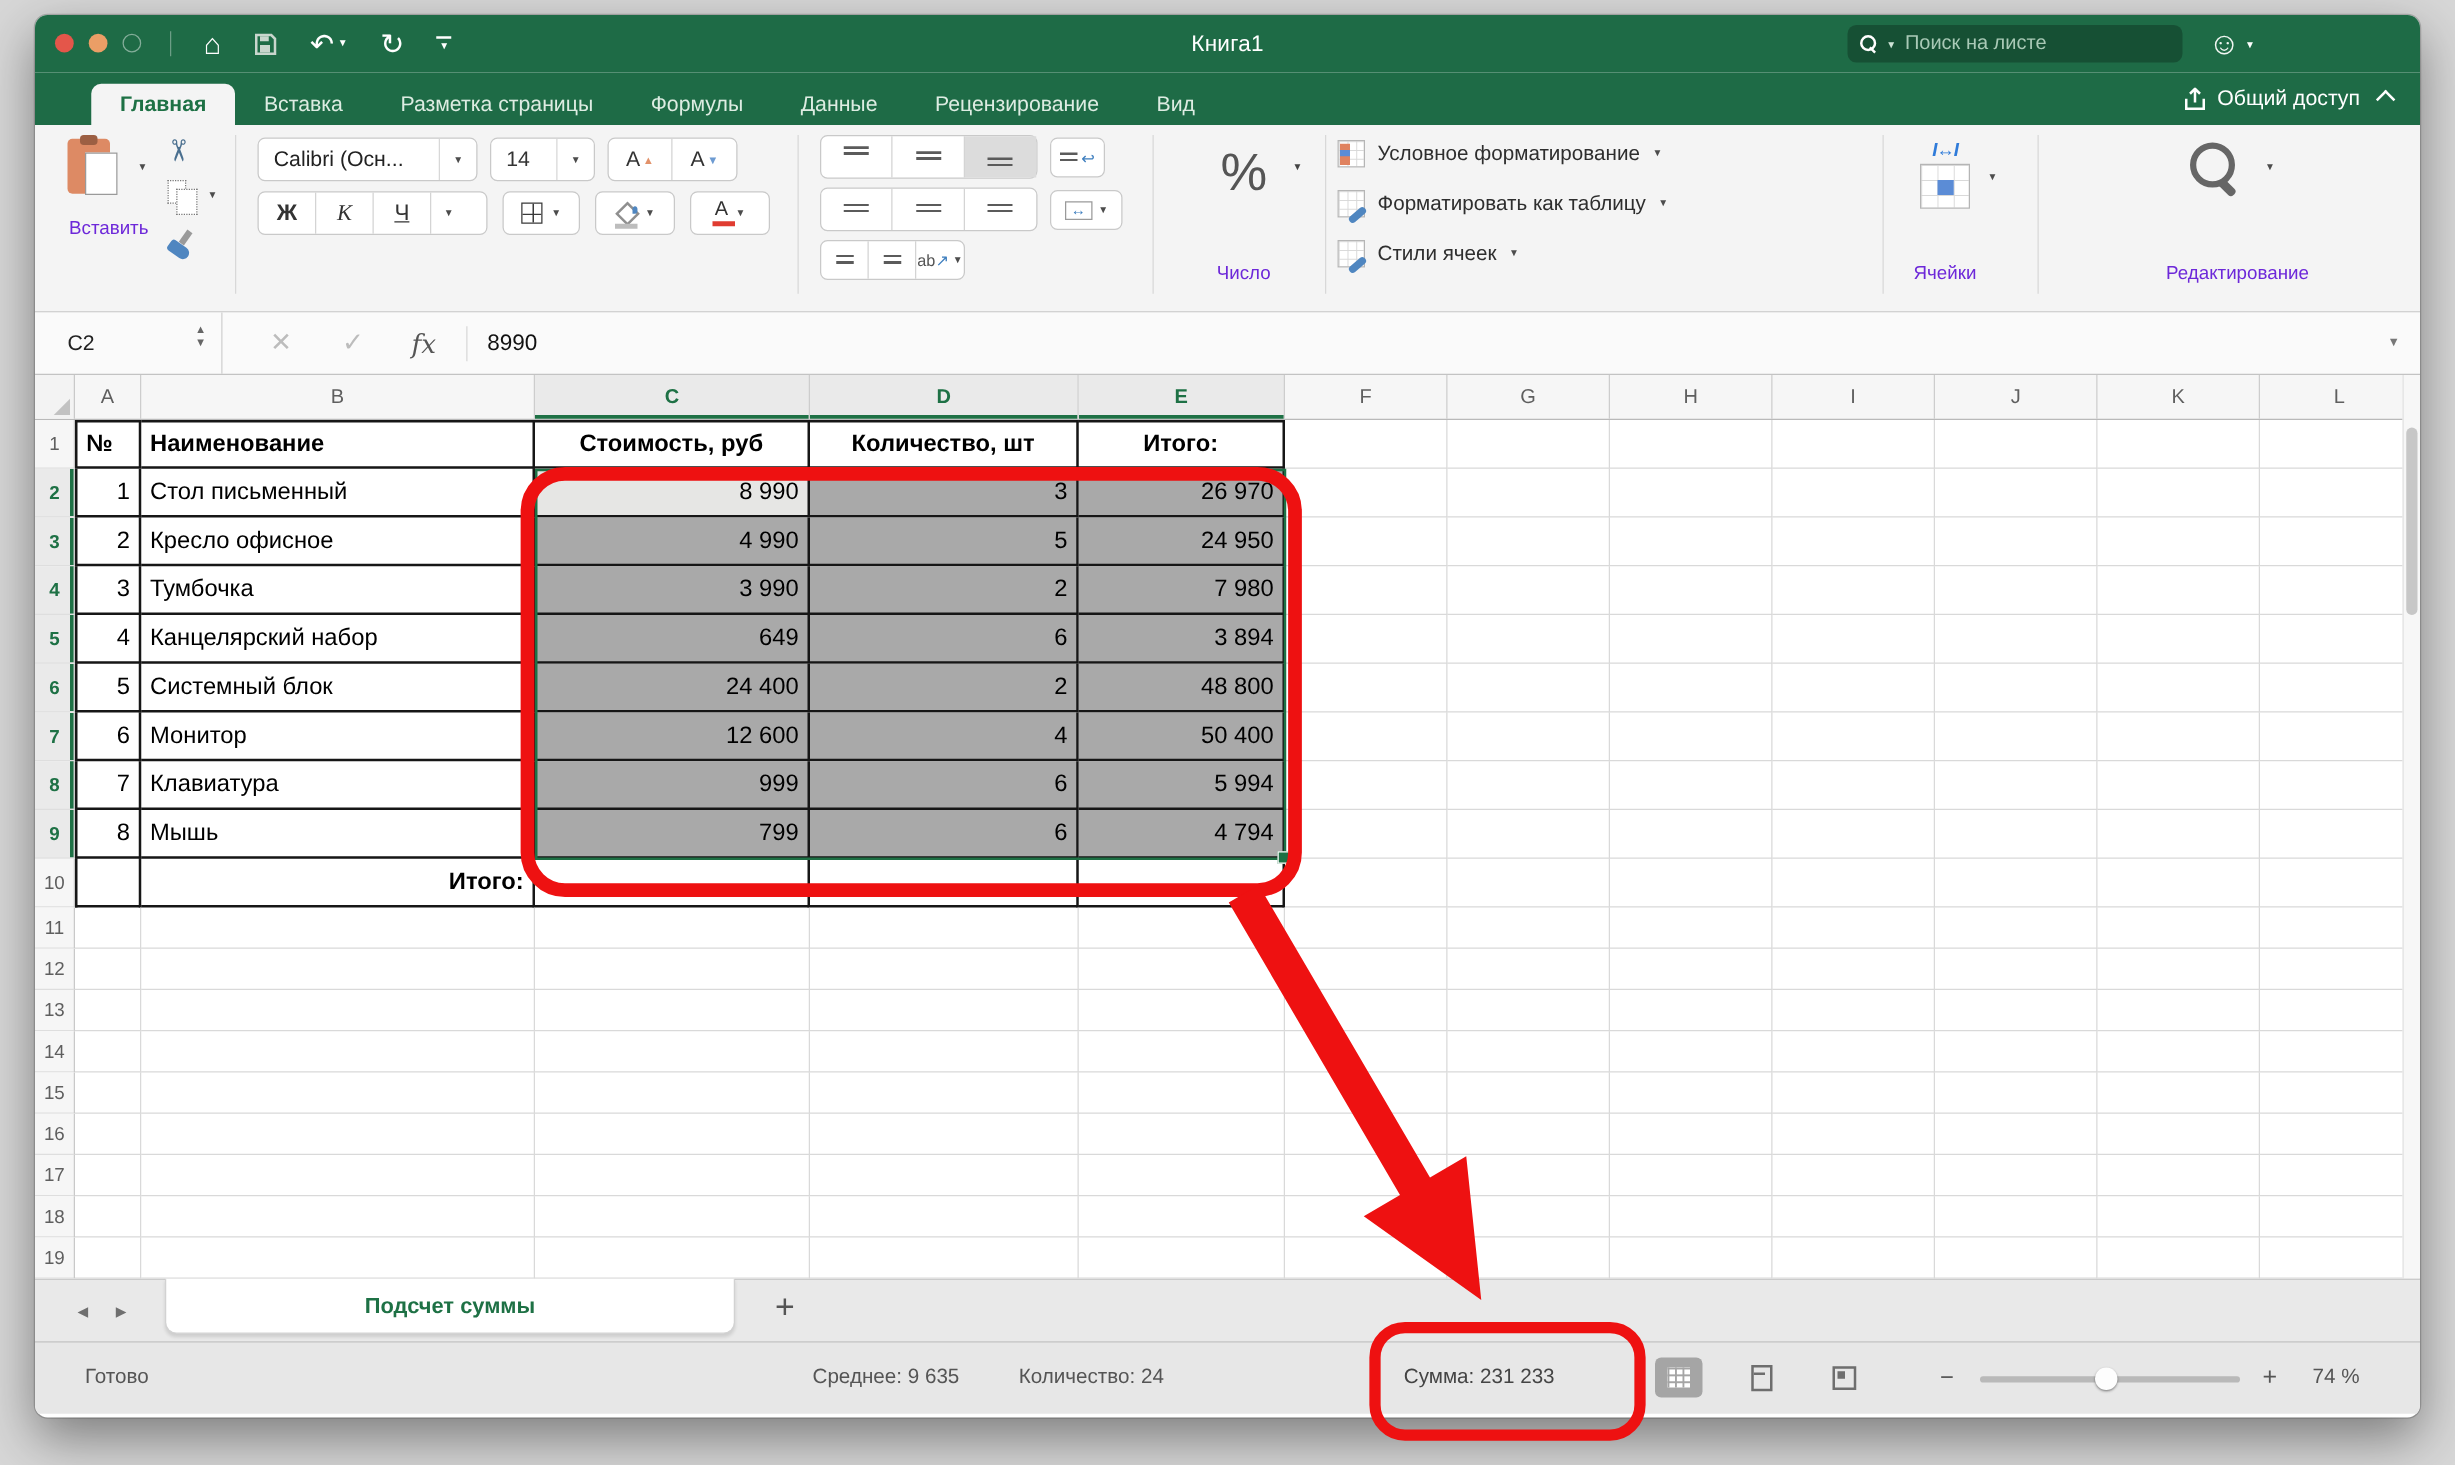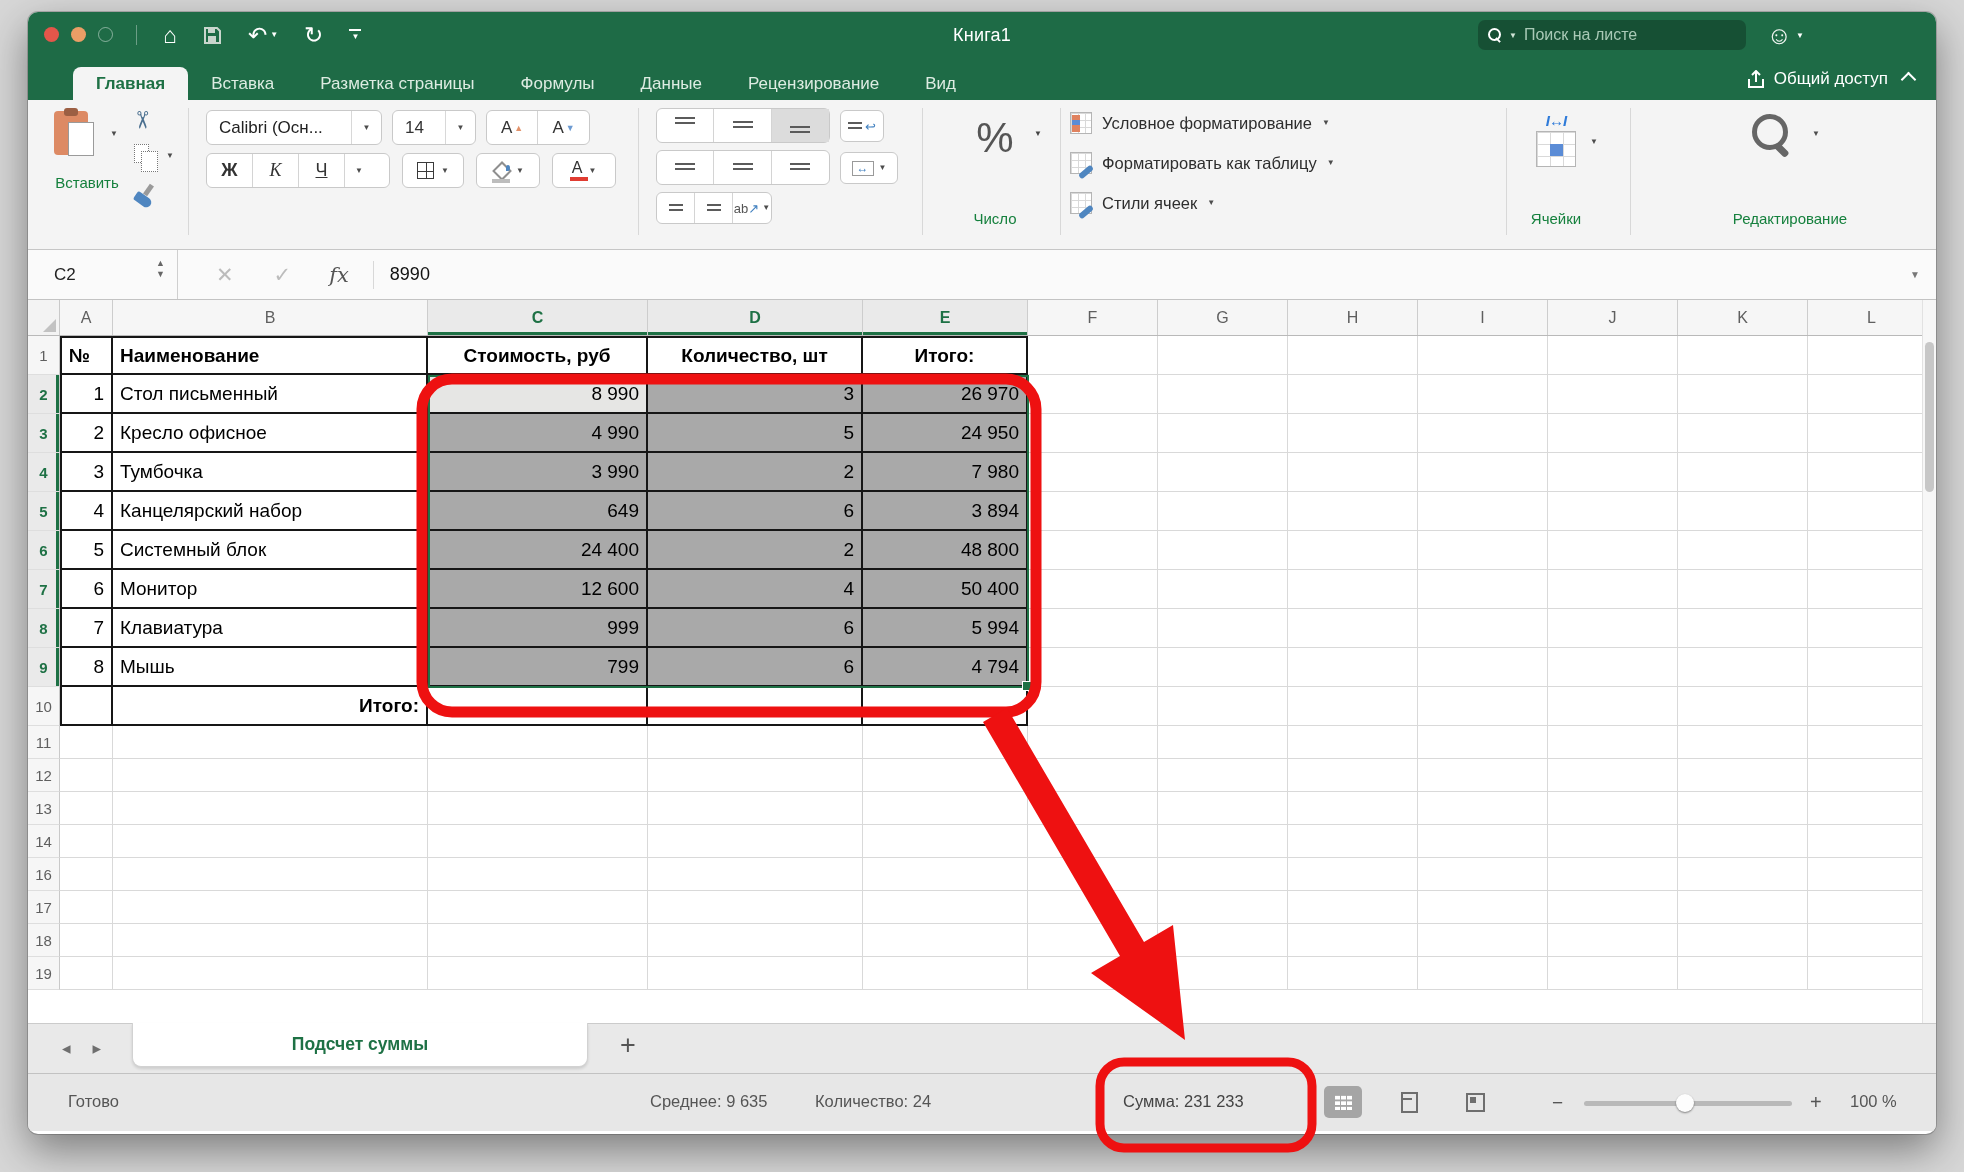--- a/index.html
+++ b/index.html
@@ -41,21 +41,21 @@
   
   .tabrow { height:42px; background:#1e6b46; position:relative; flex:none; display:flex; align-items:flex-end; }
   .tabs { display:flex; margin-left:45px; height:33px; }
   .rtab { color:#ddece2; font-size:17px; padding:16px 23px; display:flex; align-items:center; height:33px; }
   .rtab.active { background:#f4f4f4; color:#1e7145; font-weight:700; border-radius:8px 8px 0 0; }
   .share { position:absolute; right:48px; top:0; height:42px; display:flex; align-items:center; gap:8px; color:#fff; font-size:17px; }
   .collapse { position:absolute; right:22px; top:16px; width:11px; height:11px; border-top:2px solid #fff; border-right:2px solid #fff; transform:rotate(-45deg); }
   
   .ribbon { height:150px; background:#f4f4f4; border-bottom:1px solid #c6c6c6; position:relative; flex:none; color:#333; }
   .gsep { position:absolute; top:8px; bottom:14px; width:1px; background:#d8d8d8; }
-  .glabel { position:absolute; font-size:15px; color:#15803d; text-align:center; }
+  .glabel { position:absolute; font-size:15px; color:#6d28d9; text-align:center; }
   .btn { background:#fff; border:1px solid #c9c9c9; border-radius:6px; display:flex; align-items:center; }
   .seg { border-right:1px solid #d4d4d4; display:flex; align-items:center; justify-content:center; }
   
   .clip { position:absolute; left:26px; top:8px; width:46px; height:54px; }
   .clip .board { position:absolute; left:0; top:3px; width:34px; height:44px; background:#dd8a64; border-radius:4px; }
   .clip .clasp { position:absolute; left:10px; top:0; width:14px; height:8px; background:#9c5f43; border-radius:3px; }
   .clip .page { position:absolute; left:14px; top:14px; width:26px; height:34px; background:#fff; border:1px solid #9a9a9a; }
   .paste-dd { position:absolute; left:82px; top:30px; }
   .scis { position:absolute; left:104px; top:6px; font-size:24px; color:#4a6f8f; transform:rotate(90deg); }
   .copyic { position:absolute; left:106px; top:44px; width:15px; height:19px; background:#fff; border:1px dotted #777; }
@@ -633,20 +633,35 @@
           <div class="cell" style="width: 165px;"></div>
           <div class="cell" style="width: 130px;"></div>
           <div class="cell" style="width: 130px;"></div>
           <div class="cell" style="width: 130px;"></div>
           <div class="cell" style="width: 130px;"></div>
           <div class="cell" style="width: 130px;"></div>
           <div class="cell" style="width: 130px;"></div>
           <div class="cell" style="width: 128px;"></div>
         </div>
         <div class="gridrow" style="height: 33px;">
+          <div class="rowhead">15</div>
+          <div class="cell" style="width: 53px;"></div>
+          <div class="cell" style="width: 315px;"></div>
+          <div class="cell" style="width: 220px;"></div>
+          <div class="cell" style="width: 215px;"></div>
+          <div class="cell" style="width: 165px;"></div>
+          <div class="cell" style="width: 130px;"></div>
+          <div class="cell" style="width: 130px;"></div>
+          <div class="cell" style="width: 130px;"></div>
+          <div class="cell" style="width: 130px;"></div>
+          <div class="cell" style="width: 130px;"></div>
+          <div class="cell" style="width: 130px;"></div>
+          <div class="cell" style="width: 128px;"></div>
+        </div>
+        <div class="gridrow" style="height: 33px;">
           <div class="rowhead">16</div>
           <div class="cell" style="width: 53px;"></div>
           <div class="cell" style="width: 315px;"></div>
           <div class="cell" style="width: 220px;"></div>
           <div class="cell" style="width: 215px;"></div>
           <div class="cell" style="width: 165px;"></div>
           <div class="cell" style="width: 130px;"></div>
           <div class="cell" style="width: 130px;"></div>
           <div class="cell" style="width: 130px;"></div>
           <div class="cell" style="width: 130px;"></div>
@@ -727,21 +742,21 @@
         <span class="vpage"></span>
       </span>
     <span class="viewic v3">
         <span class="vbreak"></span>
       </span>
     <span class="zminus">−</span>
     <span class="ztrack">
         <span class="zthumb"></span>
       </span>
     <span class="zplus">+</span>
-    <span class="zlabel">100 %</span>
+    <span class="zlabel">74 %</span>
   </div>
 </div>
 
 <svg class="anno" viewBox="0 0 1964 1172">
   <rect x="422" y="379" width="614" height="333" rx="30" fill="none" stroke="#ee1111" stroke-width="11"></rect>
   <polygon fill="#ee1111" points="1007,708 983,722 1120,956 1091,973 1185,1040 1173,925 1144,942"></polygon>
   <rect x="1100" y="1062" width="212" height="86" rx="24" fill="none" stroke="#ee1111" stroke-width="9"></rect>
 </svg>
 
 </body></html>

